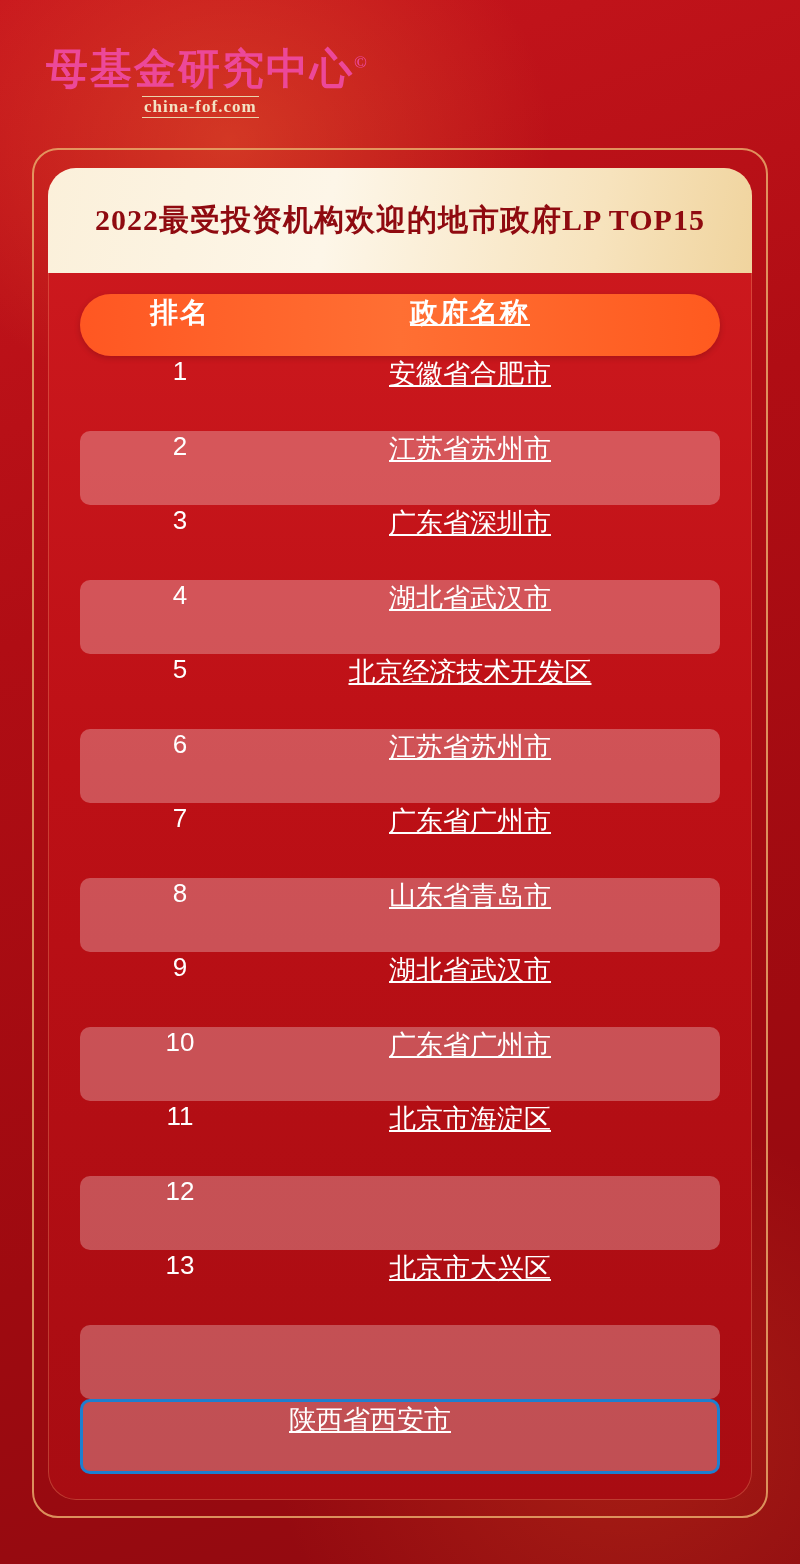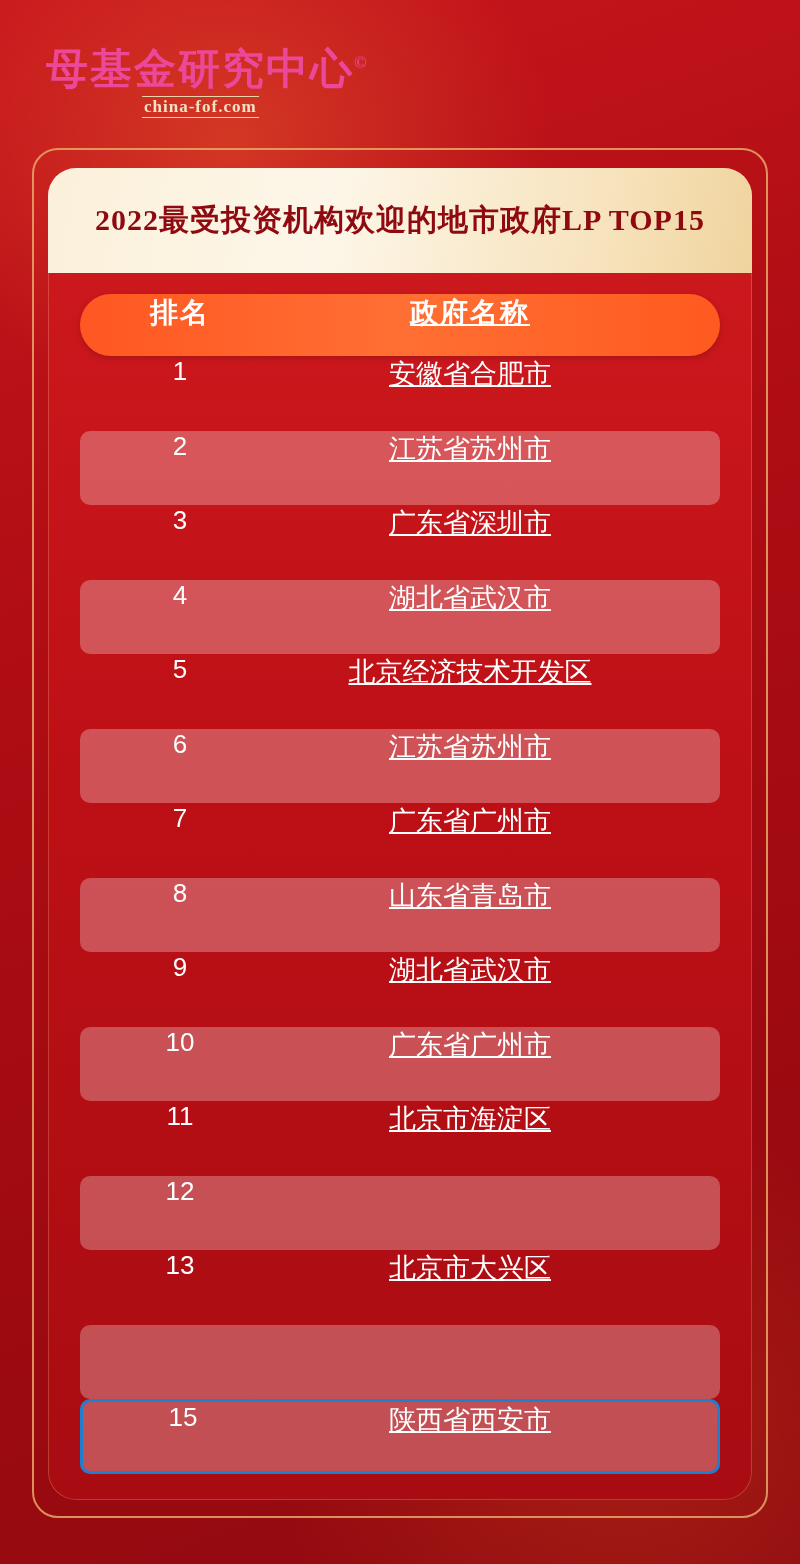--- a/index.html
+++ b/index.html
@@ -237,18 +237,17 @@
     <div class="row alt">
       <div class="col-rank">12</div>
     </div>
     <div class="row">
       <div class="col-rank">13</div>
       <div class="col-name">北京市大兴区</div>
     </div>
     <div class="row alt">
     </div>
     <div class="row highlight">
-      <div class="col-rank">15</div>
       <div class="col-name">陕西省西安市</div>
     </div>
 
   </div>
 </div>
 
 </body></html>

